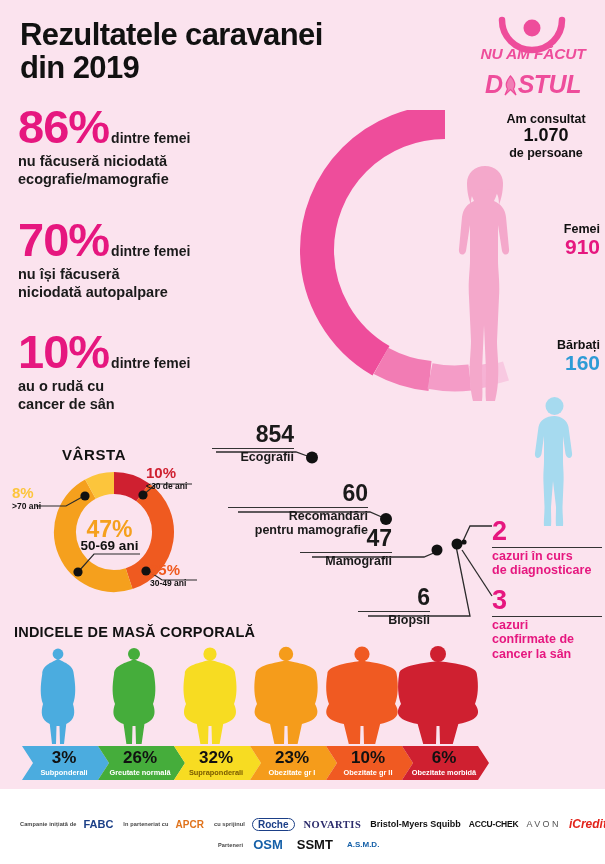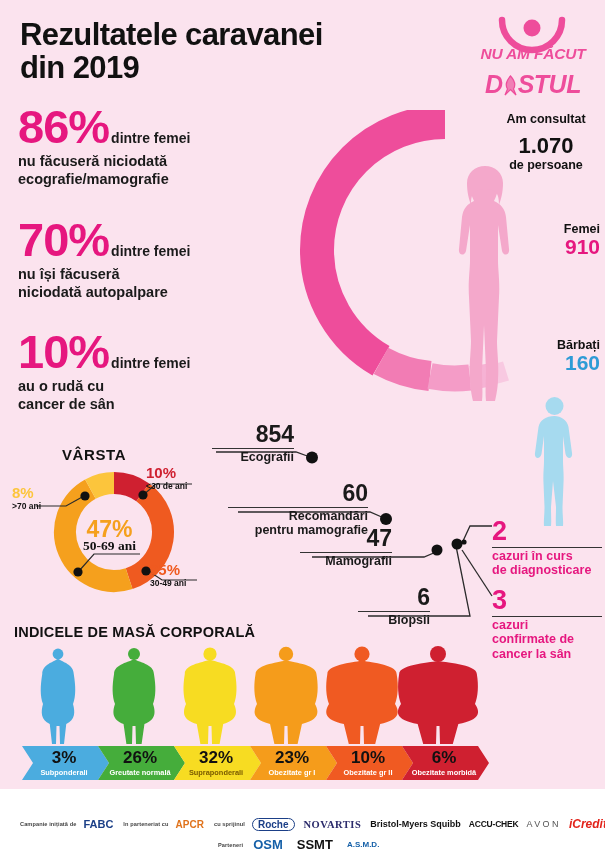--- a/index.html
+++ b/index.html
@@ -54,34 +54,34 @@
     position:absolute;left:62px;top:446px;
     font-size:15px;font-weight:bold;color:#111;letter-spacing:0.6px;
   }
   #donut-wrap{position:absolute;left:22px;top:462px;width:175px;height:140px;}
   .donut-center-pct{
     position:absolute;left:0;top:54px;width:175px;text-align:center;
     font-size:23px;font-weight:bold;color:#f5a01d;
   }
   .donut-center-lbl{
     position:absolute;left:0;top:76px;width:175px;text-align:center;
-    font-size:13.5px;font-weight:bold;color:#111;font-family:Liberation Serif, serif;
+    font-size:13.5px;font-weight:bold;color:#111;
   }
   .d-lab{position:absolute;font-weight:bold;}
   .d-lab .p{font-size:15px;}
   .d-lab .n{font-size:8.5px;color:#111;}
 
   
   #arc-svg{position:absolute;left:230px;top:110px;}
   #woman{position:absolute;left:445px;top:165px;}
   #man{position:absolute;left:527px;top:395px;}
 
   .cons{position:absolute;left:488px;top:112px;width:116px;text-align:center;}
   .cons .t{font-size:12.5px;font-weight:bold;color:#111;}
-  .cons .n{font-size:22px;font-weight:bold;color:#111;line-height:1.1;margin-top:8px;}
+  .cons .n{font-size:18px;font-weight:bold;color:#111;line-height:1.1;}
   .cons .b{font-size:12.5px;font-weight:bold;color:#111;}
 
   .gcount{position:absolute;text-align:right;width:80px;}
   .gcount .lbl{font-size:12.5px;font-weight:bold;color:#111;}
   .gcount .num{font-size:21px;font-weight:bold;line-height:1.05;}
   #femei{left:520px;top:222px;}
   #barbati{left:520px;top:338px;}
 
   
   .call{position:absolute;}

